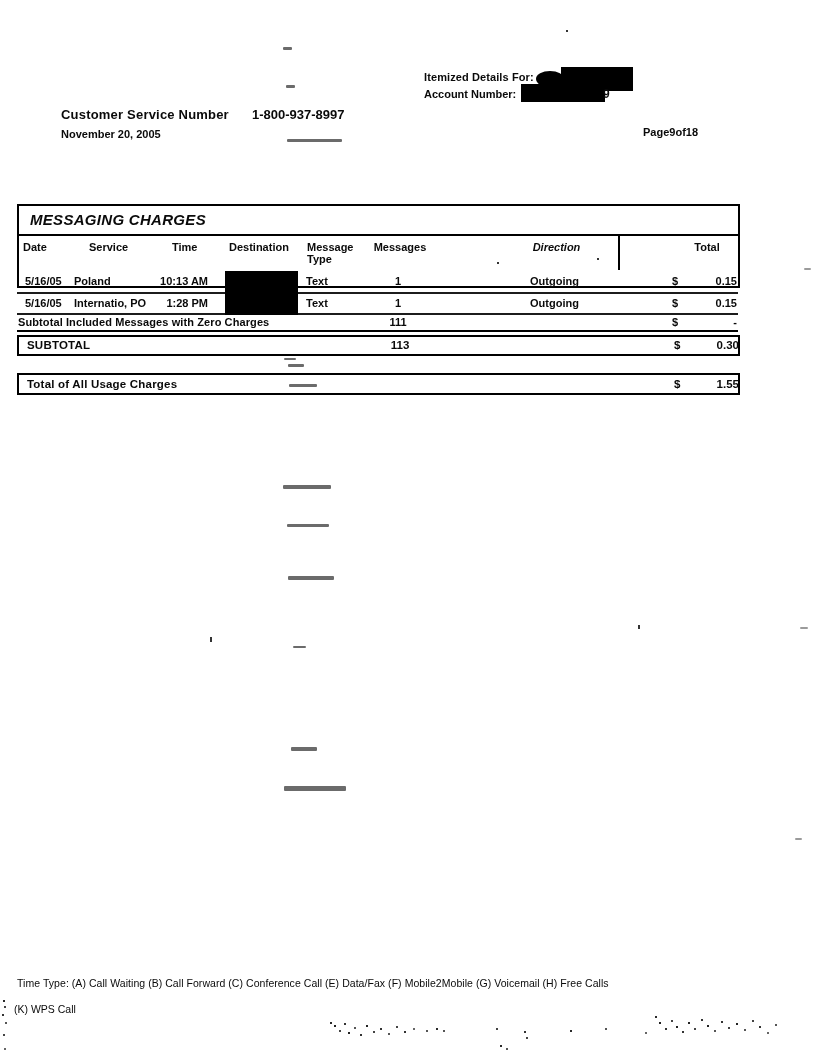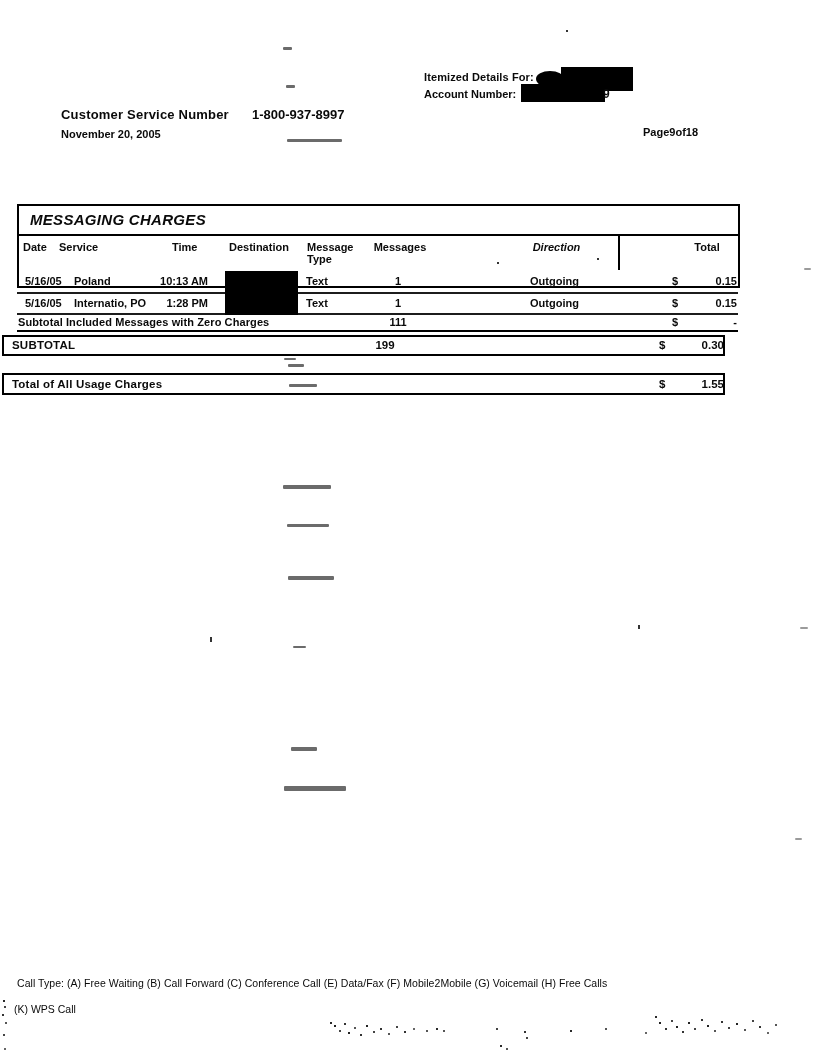--- a/index.html
+++ b/index.html
@@ -38,21 +38,21 @@
   .tbl-title {
     height:28px; line-height:28px;
     padding-left:11px;
     font-size:15px; font-weight:700; font-style:italic;
     letter-spacing:.3px;
     border-bottom:2px solid #000;
   }
   .tbl-header { position:relative; height:50px; font-size:11px; font-weight:700; }
   .hcell { position:absolute; top:5px; white-space:nowrap; }
   .h-date { left:4px; }
-  .h-service { left:40px; }
+  .h-service { left:70px; }
   .h-time { left:153px; }
   .h-dest { left:210px; }
   .h-msgtype { left:288px; line-height:12px; }
   .h-messages { left:352px; width:58px; text-align:center; }
   .h-direction { left:490px; width:95px; text-align:center;font-style:italic; }
   .h-total { left:656px; width:64px; text-align:center; }
   .total-divider { position:absolute; right:118px; top:30px; width:2px; height:34px; background:#000; }
 
   .trow {
     position:absolute; left:17px; width:721px;
@@ -67,21 +67,21 @@
   .c-service { left:57px; }
   .c-time { left:118px; width:73px; text-align:right; }
   .c-msgtype { left:289px; }
   .c-messages { left:352px; width:58px; text-align:center; font-weight:700; }
   .c-direction { left:490px; width:95px; text-align:center; }
   .c-dollar { left:655px; font-weight:700; }
   .c-amount { left:668px; width:52px; text-align:right; font-weight:700; }
   .zero-label { left:1px; font-weight:700; letter-spacing:.1px; }
 
   .sum-box {
-    position:absolute; left:2px; width:719px;
+    position:absolute; left:17px; width:719px;
     border:2px solid #000;
     font-size:11.5px; font-weight:700;
   }
   .subtotal-box { top:335px; height:17px; line-height:17px; }
   .grand-box { top:373px; height:18px; line-height:18px; }
   .sum-label { position:absolute; left:8px; top:0; letter-spacing:.2px; }
 
   
   .smudge { position:absolute; background:#3a3a3a; opacity:.75; border-radius:1px; filter:blur(.4px); }
   .speck { position:absolute; width:2px; height:2px; background:#333; }
@@ -157,21 +157,21 @@
 
   <div class="trow rowz">
     <span class="cell zero-label">Subtotal Included Messages with Zero Charges</span>
     <span class="cell c-messages">111</span>
     <span class="cell c-dollar">$</span>
     <span class="cell c-amount">-</span>
   </div>
 
   <div class="sum-box subtotal-box">
     <span class="sum-label">SUBTOTAL</span>
-    <span class="cell c-messages">199</span>
+    <span class="cell c-messages">113</span>
     <span class="cell c-dollar">$</span>
     <span class="cell c-amount">0.30</span>
   </div>
 
   <div class="smudge" style="left:284px;top:358px;width:12px;height:2px;"></div>
   <div class="smudge" style="left:288px;top:364px;width:16px;height:3px;"></div>
 
   <div class="sum-box grand-box">
     <span class="sum-label">Total of All Usage Charges</span>
     <span class="cell c-dollar">$</span>
@@ -186,21 +186,21 @@
   <div class="smudge" style="left:288px;top:576px;width:46px;height:4px;"></div>
   <div class="speck" style="left:210px;top:637px;height:5px;"></div>
   <div class="speck" style="left:638px;top:625px;height:4px;"></div>
   <div class="smudge" style="left:293px;top:646px;width:13px;height:2px;"></div>
   <div class="smudge" style="left:291px;top:747px;width:26px;height:4px;"></div>
   <div class="smudge" style="left:284px;top:786px;width:62px;height:5px;"></div>
   <div class="smudge" style="left:804px;top:268px;width:7px;height:2px;opacity:.5;"></div>
   <div class="smudge" style="left:800px;top:627px;width:8px;height:2px;opacity:.5;"></div>
   <div class="smudge" style="left:795px;top:838px;width:7px;height:2px;opacity:.5;"></div>
 
-  <div class="legend">Call Type: (A) Free Waiting (B) Call Forward (C) Conference Call (E) Data/Fax (F) Mobile2Mobile (G) Voicemail (H) Free Calls</div>
+  <div class="legend">Time Type: (A) Call Waiting (B) Call Forward (C) Conference Call (E) Data/Fax (F) Mobile2Mobile (G) Voicemail (H) Free Calls</div>
   <div class="wps">(K) WPS Call</div>
 
   <div class="noise" style="left:3px;top:1000px;box-shadow:1px 6px 0 #444, -1px 14px 0 #333, 2px 22px 0 #555, 0 34px 0 #444, 1px 48px 0 #666;"></div>
   <div class="noise" style="left:330px;top:1022px;box-shadow:4px 3px 0 #222, 9px 8px 0 #444, 14px 1px 0 #333, 18px 10px 0 #222, 24px 5px 0 #555, 30px 12px 0 #333, 36px 3px 0 #222, 43px 9px 0 #444, 50px 6px 0 #333, 58px 11px 0 #555, 66px 4px 0 #444, 74px 9px 0 #333, 83px 6px 0 #666, 96px 8px 0 #555;"></div>
   <div class="noise" style="left:436px;top:1028px;box-shadow:7px 2px 0 #555, 60px 0 0 #444, 88px 3px 0 #333, 90px 9px 0 #444;"></div>
   <div class="noise" style="left:570px;top:1030px;box-shadow:35px -2px 0 #555, 75px 2px 0 #666;"></div>
   <div class="noise" style="left:655px;top:1016px;box-shadow:4px 6px 0 #222, 10px 12px 0 #333, 16px 4px 0 #444, 21px 10px 0 #222, 27px 15px 0 #333, 33px 6px 0 #222, 39px 12px 0 #444, 46px 3px 0 #333, 52px 9px 0 #222, 59px 14px 0 #555, 66px 5px 0 #333, 73px 11px 0 #444, 81px 7px 0 #222, 89px 13px 0 #555, 97px 4px 0 #444, 104px 10px 0 #333, 112px 16px 0 #666, 120px 8px 0 #555;"></div>
   <div class="noise" style="left:500px;top:1045px;box-shadow:0 0 0 #444, 6px 3px 0 #555;"></div>
 
 </div>

